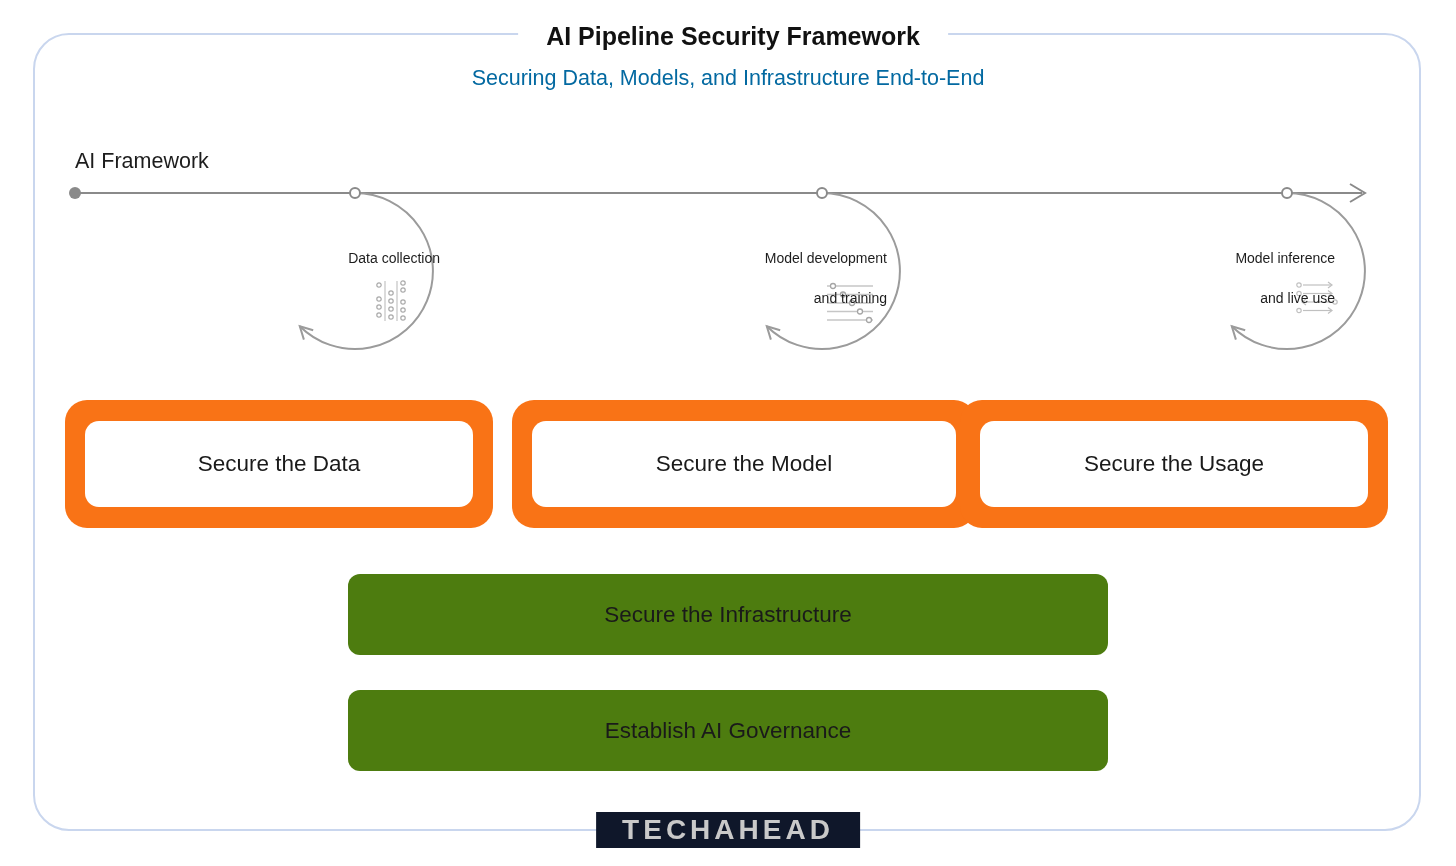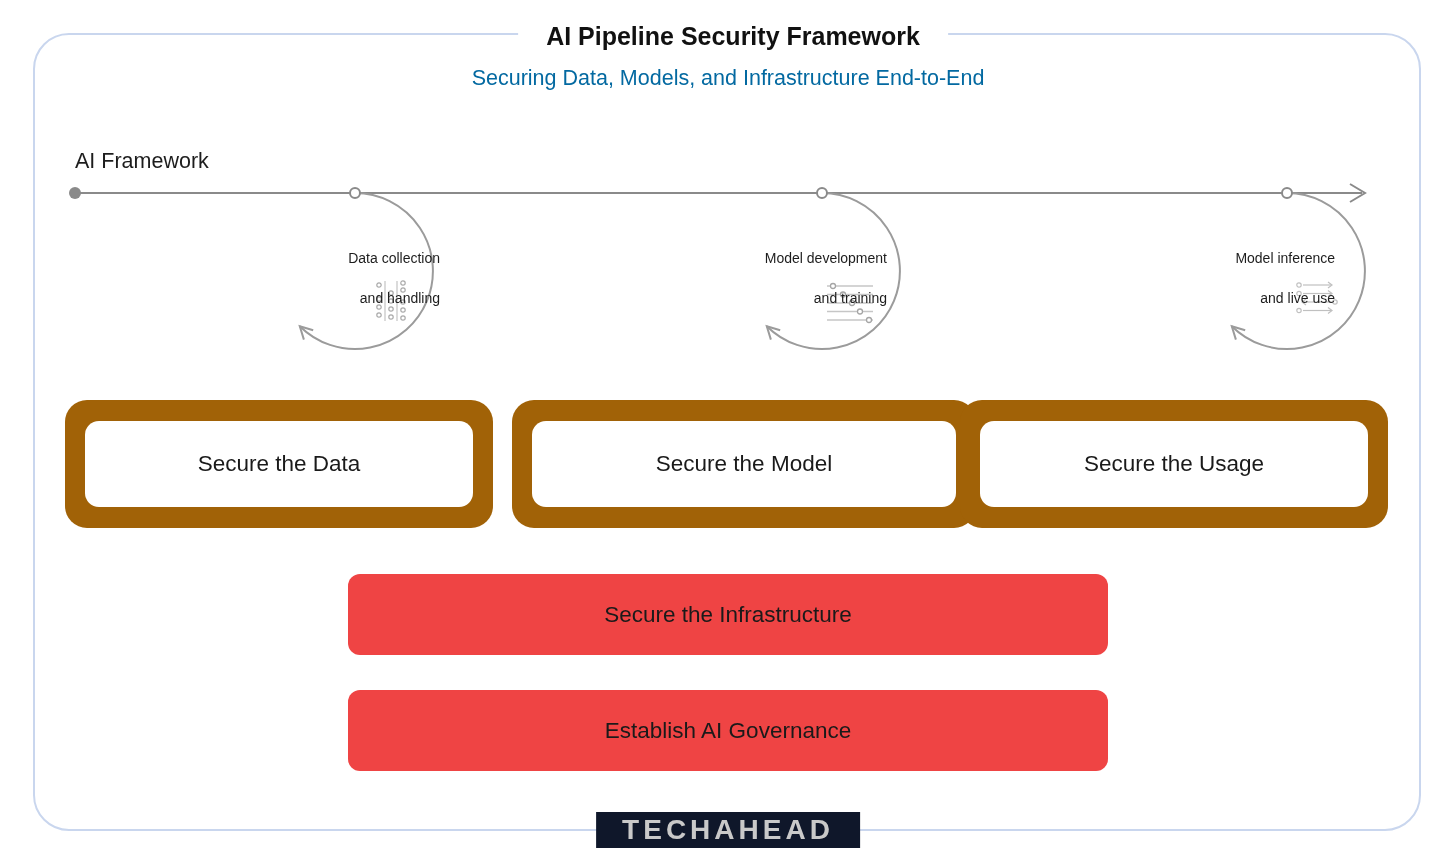--- a/index.html
+++ b/index.html
@@ -23,34 +23,34 @@
 
   .pipeline-label { position: absolute; left: 75px; top: 149px; font-size: 21.5px; color: #1d1d1d; }
 
   .pipeline-svg { position: absolute; left: 0; top: 0; width: 1456px; height: 866px; }
 
   .stage { position: absolute; top: 238px; width: 320px; text-align: right; font-size: 14px; line-height: 40px; color: #1d1d1d; }
   .stage-0 { left: 120px; }
   .stage-1 { left: 567px; }
   .stage-2 { left: 1015px; }
 
-  .pink-box { position: absolute; top: 400px; width: 428px; height: 128px; background: #a16207; border-radius: 22px; }
+  .pink-box { position: absolute; top: 400px; width: 428px; height: 128px; background: #f97316; border-radius: 22px; }
   .pink-0 { left: 65px; }
   .pink-1 { left: 512px; padding-left: 36px; }
   .pink-2 { left: 960px; }
   .pink-inner {
     position: absolute; left: 20px; top: 21px; right: 20px; bottom: 21px;
     background: #ffffff; border-radius: 14px;
     display: flex; align-items: center; justify-content: center;
     font-size: 22.5px; color: #1a1a1a;
   }
 
   .beige-box {
     position: absolute; left: 348px; width: 760px; height: 81px;
-    background: #ef4444; border-radius: 12px;
+    background: #4d7c0f; border-radius: 12px;
     display: flex; align-items: center; justify-content: center;
     font-size: 22.5px; color: #1a1a1a;
   }
   .beige-0 { top: 574px; }
   .beige-1 { top: 690px; }
 
   .footer-logo {
     position: absolute; left: 50%; top: 812px; transform: translateX(-50%);
     background: #0f172a; padding: 0 26px;
     font-size: 28px; line-height: 36px; font-weight: bold;
@@ -138,21 +138,20 @@
         <line x1="7" y1="17" x2="35" y2="17"></line>
         <circle cx="38" cy="17" r="2.2"></circle>
       <circle cx="2" cy="25.5" r="2.2"></circle>
         <line x1="6" y1="25.5" x2="34" y2="25.5"></line>
         <path d="M31 22.5 L35 25.5 L31 28.5"></path>
     </g>
   </svg>
 
   <div class="stage stage-0">
     <div>Data collection</div>
-    <div>and handling</div>
   </div>
   <div class="stage stage-1">
     <div>Model development</div>
     <div>and training</div>
   </div>
   <div class="stage stage-2">
     <div>Model inference</div>
     <div>and live use</div>
   </div>
 

